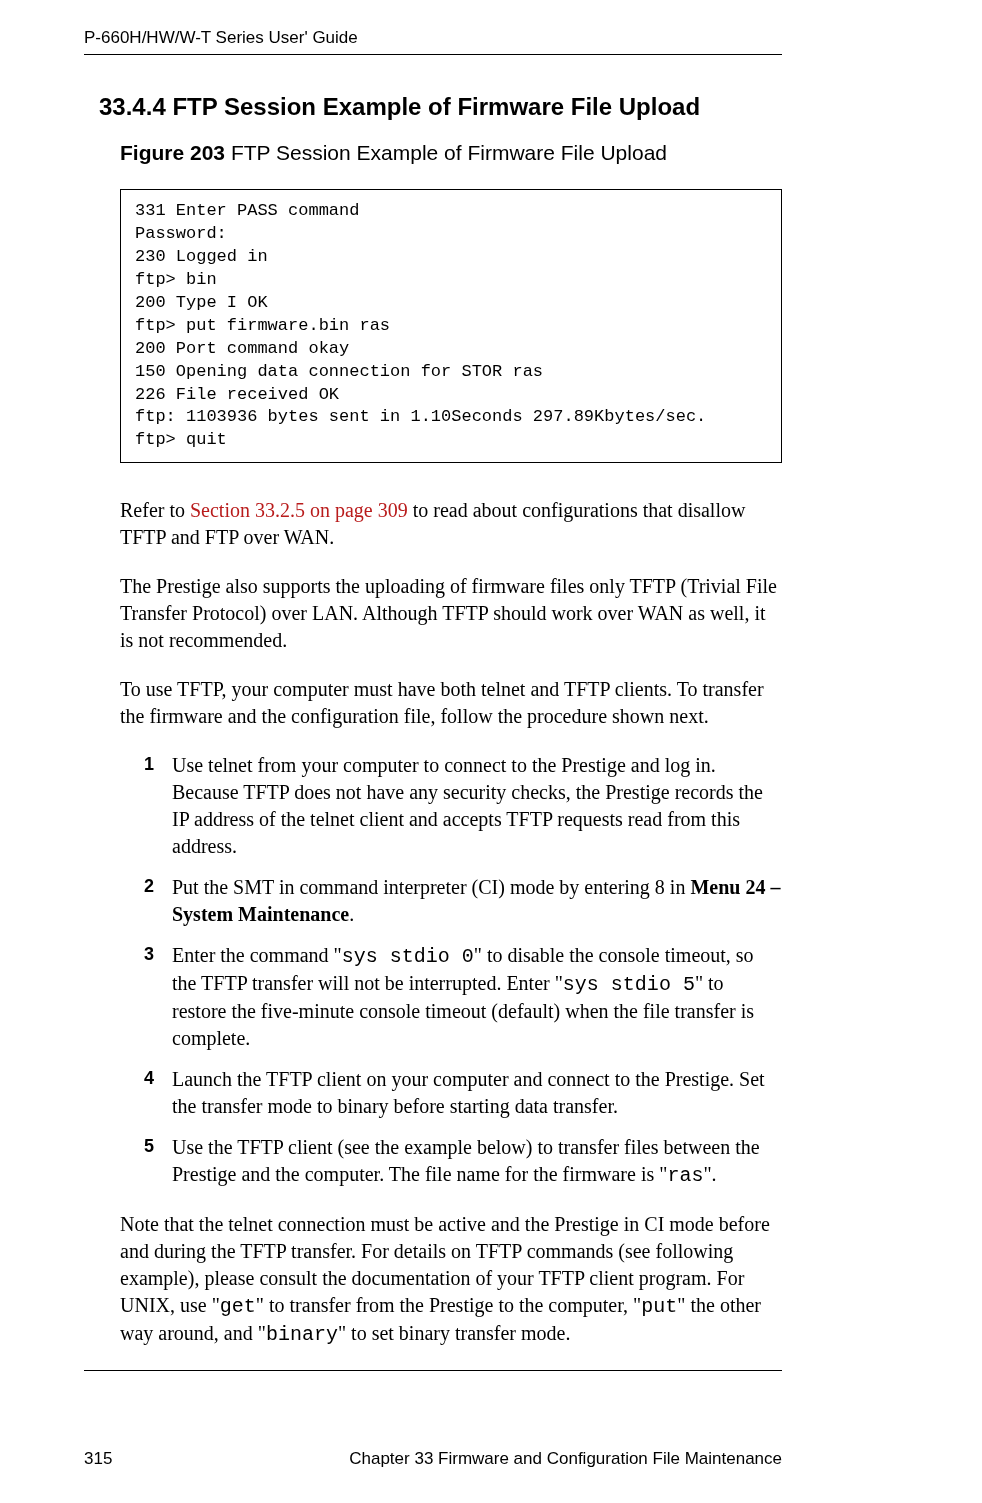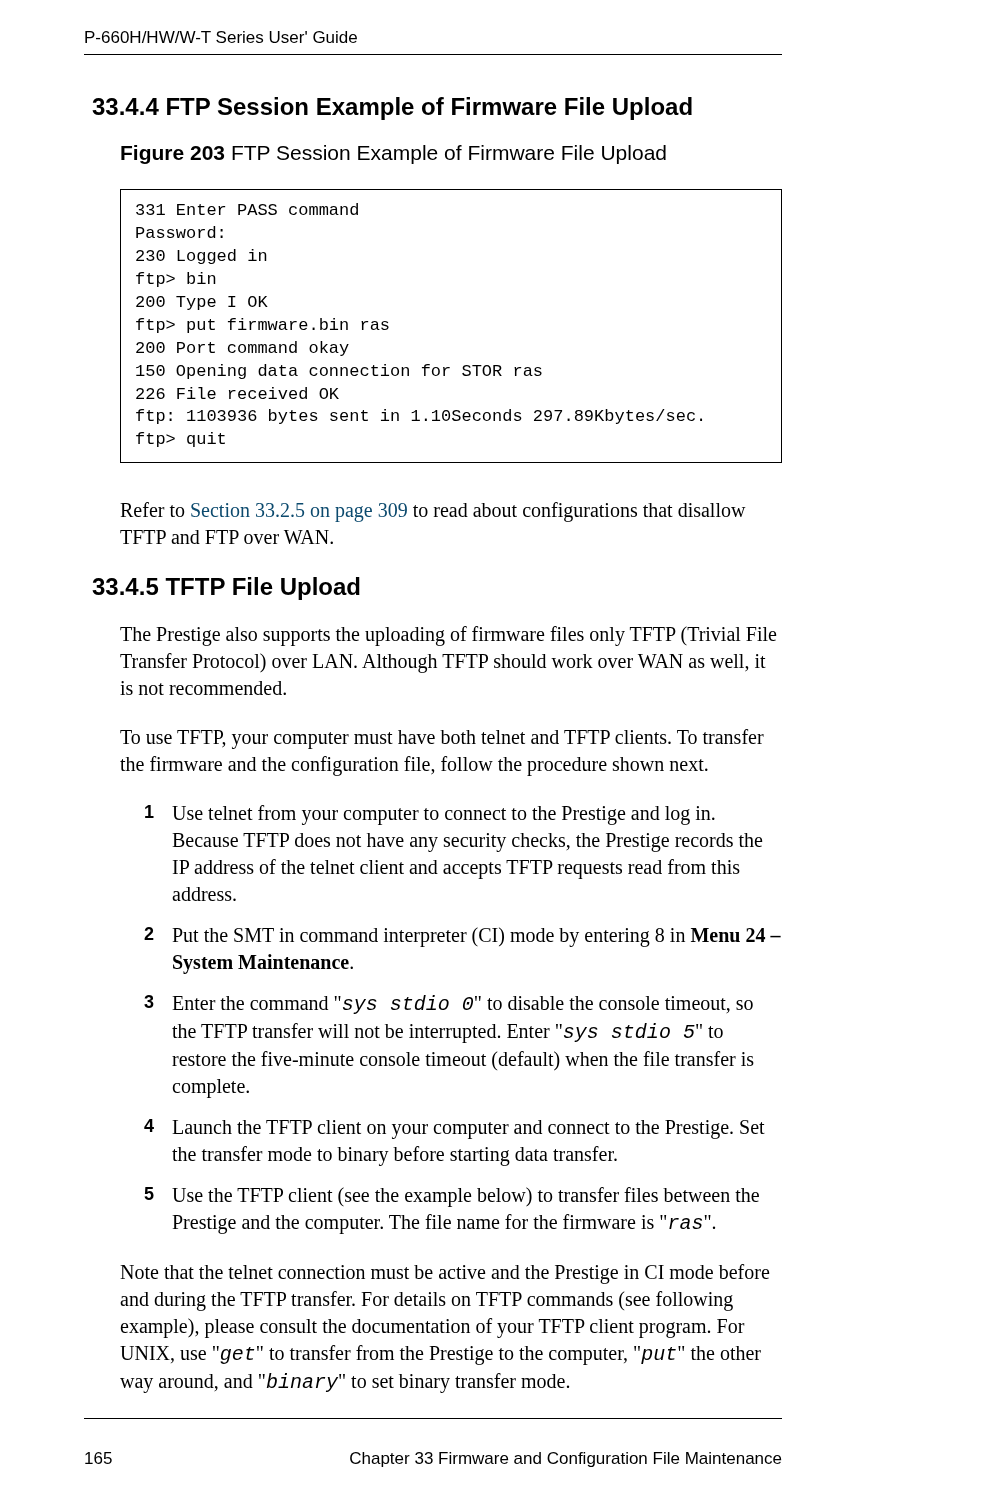--- a/index.html
+++ b/index.html
@@ -31,21 +31,21 @@
     }
     .hr-bottom {
       border: none;
       border-top: 1.5px solid #000;
       margin: 18px 0 8px 0;
     }
     .h3 {
       font-family: Arial, Helvetica, sans-serif;
       font-weight: bold;
       font-size: 24px;
-      margin: 0 0 20px 8px;
+      margin: 0 0 20px 15px;
     }
     .figcap {
       font-family: Arial, Helvetica, sans-serif;
       font-size: 21px;
       margin: 0 0 24px 36px;
     }
     .figcap .bold { font-weight: bold; }
     .codebox {
       border: 1px solid #000;
       padding: 10px 14px;
@@ -53,40 +53,40 @@
       font-size: 17px;
       white-space: pre;
       line-height: 1.35;
       margin: 0 0 34px 36px;
     }
     .body-p {
       font-size: 20px;
       line-height: 1.35;
       margin: 0 0 22px 36px;
     }
-    .ref-link { color: #0c4a6e; }
+    .ref-link { color: #b91c1c; }
     .ol-wrap {
        list-style: none;
        margin: 0 0 22px 60px;
        padding: 0;
     }
     .ol-wrap li {
        font-size: 20px;
        line-height: 1.35;
        margin-bottom: 14px;
        display: flex;
     }
     .ol-wrap li .num {
        font-family: Arial, Helvetica, sans-serif;
        font-weight: bold;
        font-size: 18px;
        flex: 0 0 28px;
     }
     .ol-wrap li .txt { flex: 1; }
-    .mono { font-family: "Courier New", monospace; font-style: italic; }
+    .mono { font-family: "Courier New", monospace; }
     .strong { font-weight: bold; }
     .footer {
       display: flex;
       justify-content: space-between;
       font-family: Arial, Helvetica, sans-serif;
       font-size: 17px;
       position: absolute;
       bottom: 34px;
       left: 84px;
       right: 84px;
@@ -118,23 +118,20 @@
 150 Opening data connection for STOR ras
 226 File received OK
 ftp: 1103936 bytes sent in 1.10Seconds 297.89Kbytes/sec.
 ftp&gt; quit</div>
 
 
   <p class="body-p">
     <span>Refer to </span><span class="ref-link">Section 33.2.5 on page 309</span><span> to read about configurations that disallow TFTP and FTP over WAN.</span>
   </p>
 
-  <h2 class="h3">
-    <span>33.4.5  </span><span>TFTP File Upload</span>
-  </h2>
 
   <p class="body-p">The Prestige also supports the uploading of firmware files only TFTP (Trivial File Transfer Protocol) over LAN. Although TFTP should work over WAN as well, it is not recommended.</p>
 
   <p class="body-p">To use TFTP, your computer must have both telnet and TFTP clients. To transfer the firmware and the configuration file, follow the procedure shown next.</p>
 
   <ul class="ol-wrap">
     <li>
       <span class="num">1</span>
       <span class="txt">Use telnet from your computer to connect to the Prestige and log in. Because TFTP does not have any security checks, the Prestige records the IP address of the telnet client and accepts TFTP requests read from this address.</span>
     </li>
@@ -161,17 +158,17 @@
       </span>
     </li>
   </ul>
 
   <p class="body-p">
     <span>Note that the telnet connection must be active and the Prestige in CI mode before and during the TFTP transfer. For details on TFTP commands (see following example), please consult the documentation of your TFTP client program. For UNIX, use "</span><span class="mono">get</span><span>" to transfer from the Prestige to the computer, "</span><span class="mono">put</span><span>" the other way around, and "</span><span class="mono">binary</span><span>" to set binary transfer mode.</span>
   </p>
 
   <hr class="hr-bottom">
   <div class="footer">
-    <span>165</span>
+    <span>315</span>
     <span>Chapter 33 Firmware and Configuration File Maintenance</span>
   </div>
 
 </div>
 
 </body></html>

